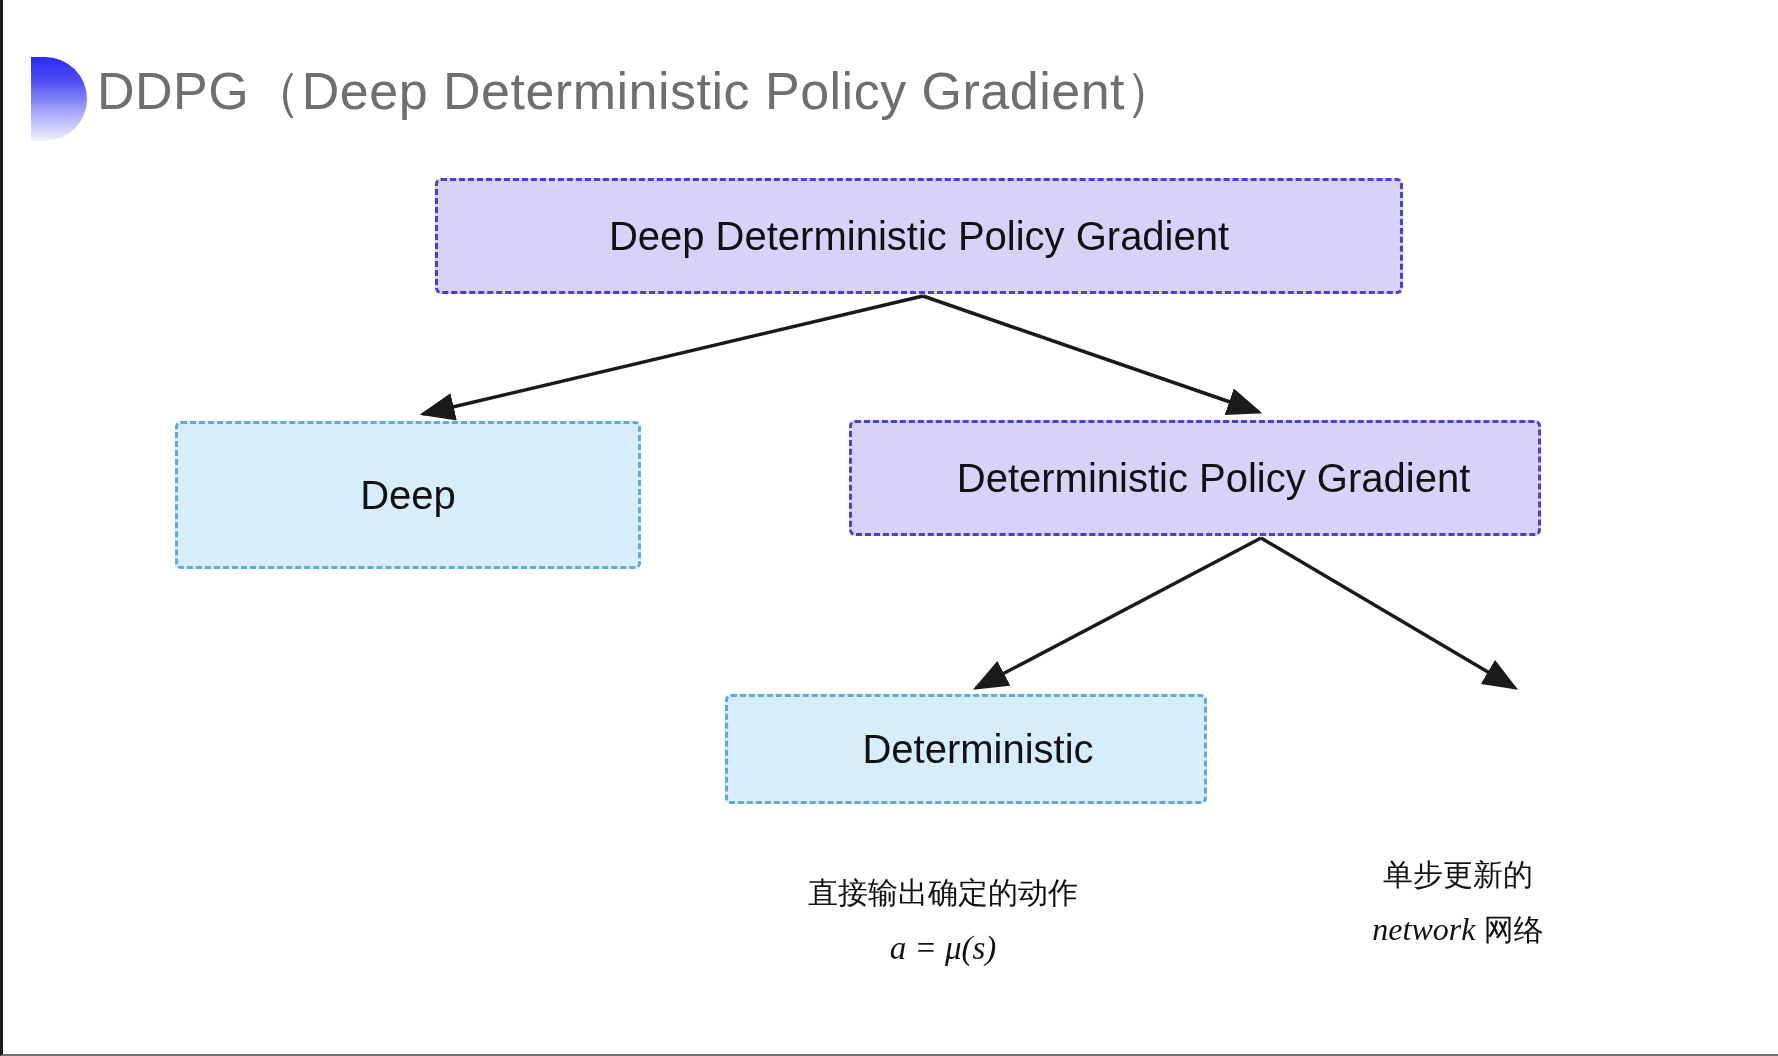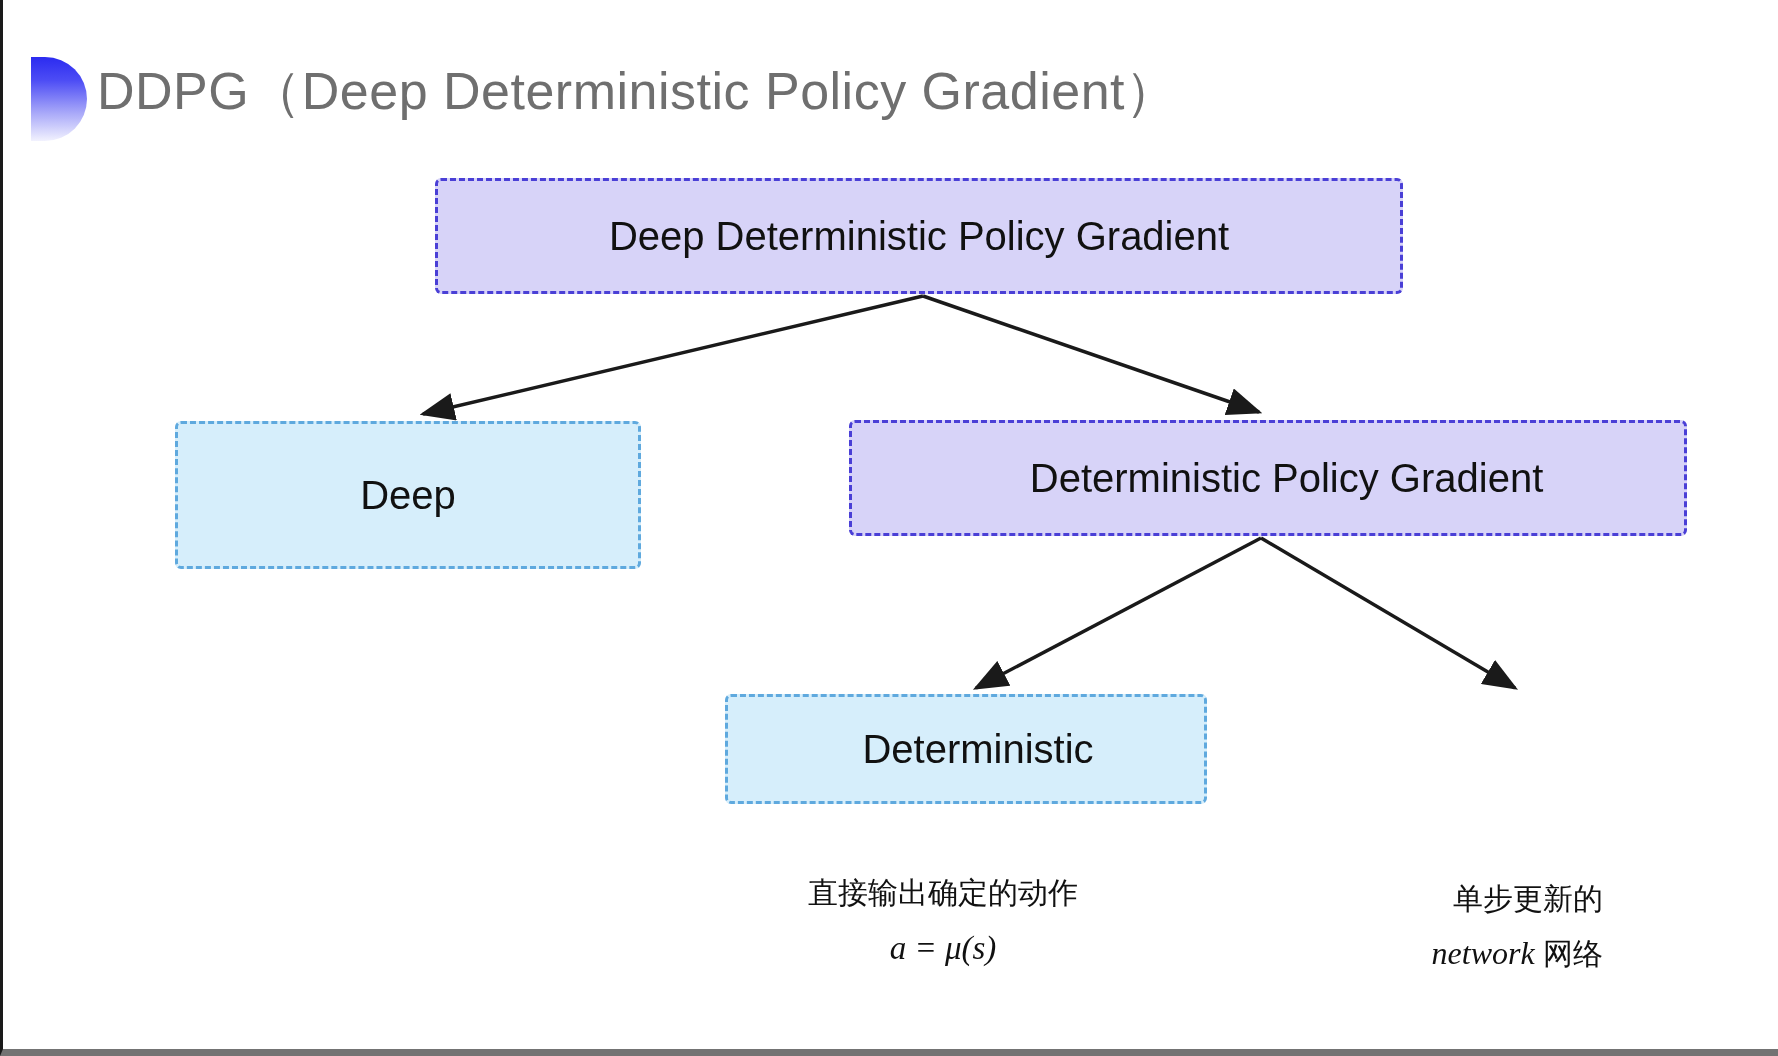--- a/index.html
+++ b/index.html
@@ -10,21 +10,21 @@
   body {
     font-family: "Liberation Sans", sans-serif;
   }
   #slide {
     position: relative;
     width: 1778px;
     height: 1056px;
     background: #ffffff;
     overflow: hidden;
     border-left: 3px solid #1a1a1a;
-    border-bottom: 7px solid #737373;
+    border-bottom: 2px solid #737373;
     box-sizing: border-box;
   }
 
   
   #title-bullet {
     position: absolute;
     left: 28px;
     top: 57px;
     width: 56px;
     height: 84px;
@@ -76,21 +76,21 @@
     border: 3px dashed #5fa9de;
   }
   .node-label {
     font-size: 40px;
     line-height: 1.1;
     white-space: nowrap;
   }
 
   #node-root   { left: 432px; top: 178px;  width: 968px; height: 116px; }
   #node-deep   { left: 172px; top: 421px;  width: 466px; height: 148px; }
-  #node-dpg    { left: 846px; top: 420px;  width: 838px; height: 116px; padding-left: 37px; }
+  #node-dpg    { left: 846px; top: 420px;  width: 692px; height: 116px; padding-left: 37px; }
   #node-det    { left: 722px; top: 694px;  width: 482px; height: 110px; padding-left: 24px; }
   #node-pg     { left: 1275px; top: 694px; width: 470px; height: 110px; }
 
   
   .caption {
     position: absolute;
     color: #111111;
     font-size: 30px;
     line-height: 1.78;
     white-space: nowrap;
@@ -104,21 +104,21 @@
   .caption .math {
     font-family: "Liberation Serif", "DejaVu Serif", serif;
     font-style: italic;
     font-size: 33px;
     text-align: center;
   }
 
   #caption-deep    { left: 148px; top: 846px; text-align: center; width: 520px; }
   #caption-deep .row:nth-child(1) { text-indent: 0; }
   #caption-det     { left: 770px; top: 866px; text-align: center; width: 340px; }
-  #caption-pg      { left: 1310px; top: 872px; text-align: right; width: 290px; }
+  #caption-pg      { left: 1310px; top: 848px; text-align: center; width: 290px; }
 </style>
 </head>
 <body>
 
 <div id="slide">
 
   <div id="title-bullet"></div>
 
   <div id="page-title">DDPG（Deep Deterministic Policy Gradient）</div>
 

